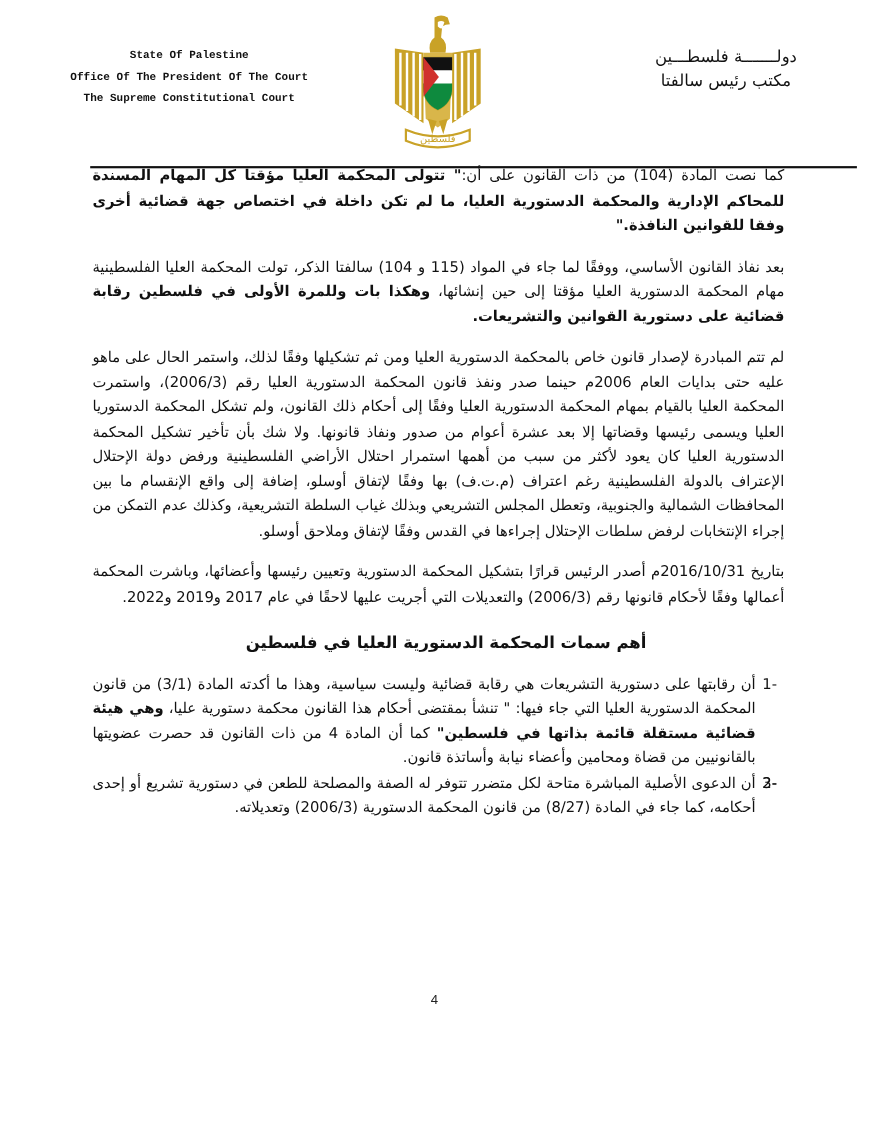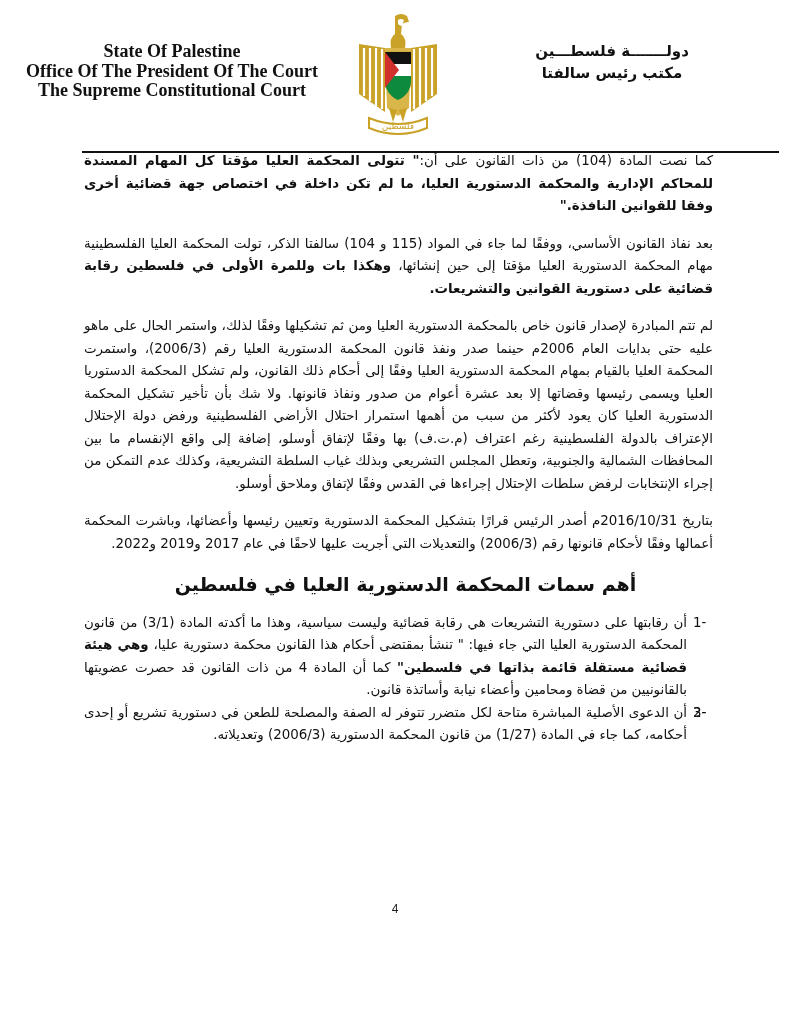--- a/index.html
+++ b/index.html
@@ -20,35 +20,35 @@
       left: 0; top: 0;
       width: 791px;
       height: 150px;
     }
     .header-en {
       position: absolute;
       left: 22px;
       top: 42px;
       width: 300px;
       text-align: center;
-      font-family: Liberation Serif, serif;
+      font-family: Liberation Mono, monospace;
       font-weight: bold;
-      font-size: 18px;
+      font-size: 10px;
       line-height: 19.5px;
       color: #111;
     }
     .header-ar {
       position: absolute;
-      left: 512px;
+      left: 560px;
       top: 40px;
       width: 200px;
       text-align: center;
       direction: rtl;
       font-family: "DejaVu Sans", sans-serif;
-      font-weight: bold;
+      font-weight: normal;
       font-size: 15px;
       line-height: 22px;
       color: #111;
     }
     .emblem {
       position: absolute;
       left: 355px;
       top: 8px;
       width: 86px;
       height: 130px;
@@ -75,21 +75,21 @@
     }
     .content p {
       margin: 0 14px 15px 0;
     }
     .content b {
       font-weight: bold;
     }
     .section-title {
       text-align: center;
       font-weight: bold;
-      font-size: 19px;
+      font-size: 15px;
       margin: 18px 0 16px 0;
     }
     ol.features {
       list-style: none;
       margin: 0;
       padding: 0;
     }
     ol.features li {
       position: relative;
       padding-right: 40px;
@@ -189,18 +189,18 @@
   <ol class="features">
     <li>
       <span class="num">1-</span>
       <span>أن رقابتها على دستورية التشريعات هي رقابة قضائية وليست سياسية، وهذا ما أكدته المادة (3/1) من قانون المحكمة الدستورية العليا التي جاء فيها: " تنشأ بمقتضى أحكام هذا القانون محكمة دستورية عليا، </span><b>وهي هيئة قضائية مستقلة قائمة بذاتها في فلسطين"</b><span> كما أن المادة 4 من ذات القانون قد حصرت عضويتها بالقانونيين من قضاة ومحامين وأعضاء نيابة وأساتذة قانون.</span>
     </li>
     <li>
       <span class="num">2-</span>
     </li>
     <li>
       <span class="num">3-</span>
-      <span>أن الدعوى الأصلية المباشرة متاحة لكل متضرر تتوفر له الصفة والمصلحة للطعن في دستورية تشريع أو إحدى أحكامه، كما جاء في المادة (1/27) من قانون المحكمة الدستورية (2006/3) وتعديلاته.</span>
+      <span>أن الدعوى الأصلية المباشرة متاحة لكل متضرر تتوفر له الصفة والمصلحة للطعن في دستورية تشريع أو إحدى أحكامه، كما جاء في المادة (8/27) من قانون المحكمة الدستورية (2006/3) وتعديلاته.</span>
     </li>
   </ol>
 </div>
 
 <div class="page-number">4</div>
 
 </body></html>

